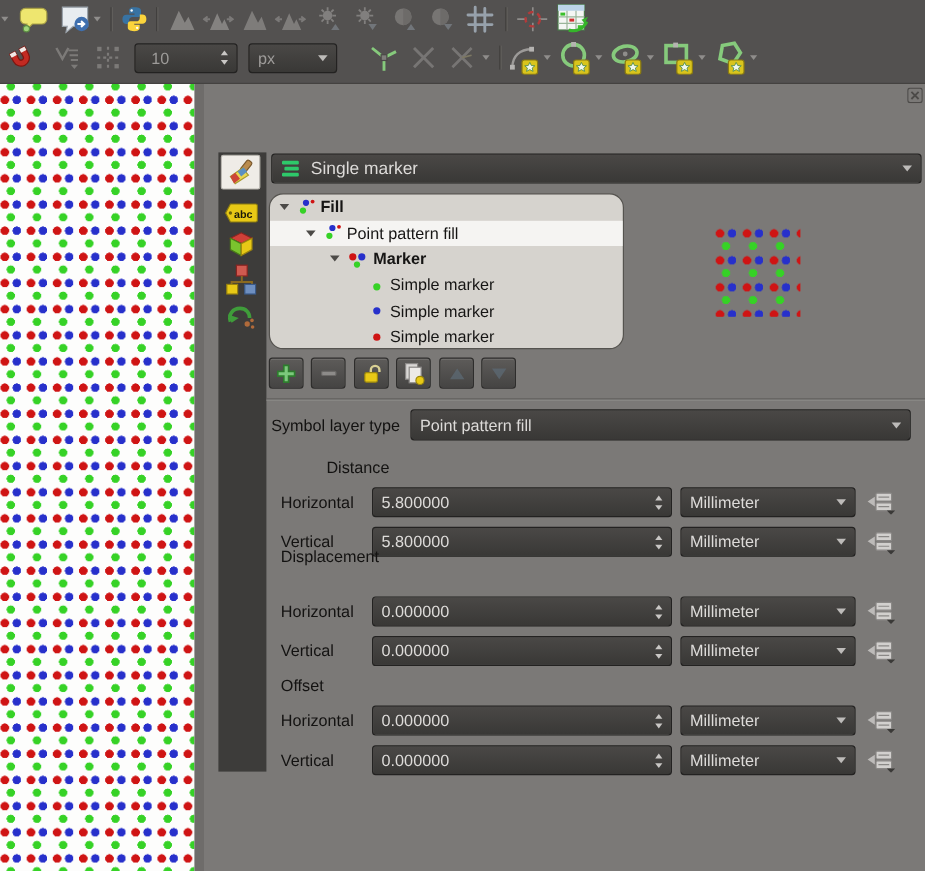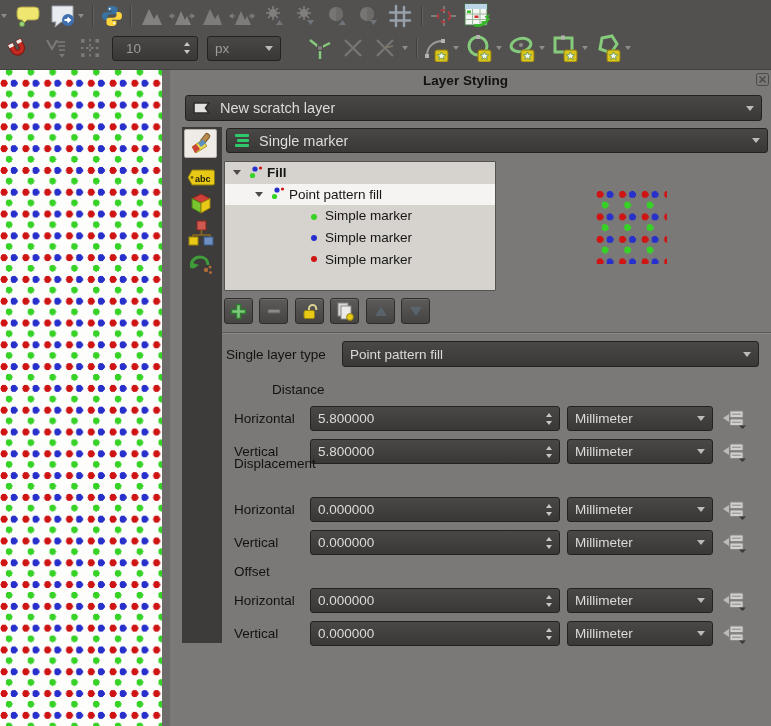--- a/index.html
+++ b/index.html
@@ -44,21 +44,21 @@
 
   
   .ptitle{left:178px;top:73px;width:575px;text-align:center;font-size:13.5px;font-weight:600;color:#121211;}
   .closebtn{left:755px;top:72px;width:15px;height:15px;display:flex;align-items:center;justify-content:center;}
   .tabstrip{left:182px;top:127px;width:40px;height:516px;background:var(--tab-strip);}
   .tab{position:absolute;left:2px;width:33px;height:29px;display:flex;align-items:center;justify-content:center;border-radius:2px;}
   .tab.sel{background:#efece7;border:1px solid #b9b6b0;}
   .content-sep{left:222px;top:332px;width:549px;height:2px;border-top:1px solid #5c5a58;border-bottom:1px solid #8b8987;}
 
   
-  .tree{left:224px;top:161px;width:272px;height:130px;background:var(--tree-bg);border:1px solid #55534f;border-radius:1px;overflow:hidden;}
+  .tree{left:224px;top:161px;width:296px;height:130px;background:var(--tree-bg);border:1px solid #55534f;border-radius:12px;overflow:hidden;}
   .trw{position:relative;height:21.6px;display:flex;align-items:center;font-size:13.5px;color:#161514;}
   .trw.sel{background:var(--tree-selected);}
   .trw.b{font-weight:bold;}
   .texp{width:0;height:0;border-left:4px solid transparent;border-right:4px solid transparent;border-top:5px solid #4c4a47;flex:0 0 auto;}
   .tic{flex:0 0 auto;margin:0 4px 0 6px;}
 
   
   .sbtn{position:absolute;top:298px;width:29px;height:26px;border:1px solid #2e2d2c;border-radius:3px;background:linear-gradient(#5d5b59,#454443);box-shadow:inset 0 1px 0 #6f6d6b;display:flex;align-items:center;justify-content:center;}
 
   .flabel{font-size:13.5px;color:#131211;white-space:nowrap;}
@@ -284,35 +284,27 @@
             <rect x="12" y="16" width="13" height="12" rx="2" fill="#d9c41d" stroke="#8a7a12"></rect>
             <path d="M18.5 18l1.3 2.6 2.9.2-2.2 1.9.7 2.8-2.7-1.5-2.7 1.5.7-2.8-2.2-1.9 2.9-.2z" fill="#eef6ee" stroke="#4a8a4a" stroke-width=".7"></path>
           </svg>
       </span>
       <span class="dd" style="margin-left:4px;"></span>
     </div>
   </div>
 
   <div class="abs dots map"></div>
 
-  <div class="abs ptitle">Layer Styling</div>
   <div class="abs closebtn">
     <svg width="13" height="13">
         <rect x="0.5" y="0.5" width="12" height="12" rx="2" fill="none" stroke="#4c4a48"></rect>
         <path d="M3.5 3.5l6 6M9.5 3.5l-6 6" stroke="#4c4a48" stroke-width="1.5"></path>
       </svg>
   </div>
 
-  <div class="abs combo" style="left:185px;top:95px;width:577px;height:26px;font-size:14.5px;">
-    <svg width="19" height="14" style="margin-right:8px;">
-        <path d="M1 2h15l-3.5 5 3.5 5H1z" fill="#e4e2e0" stroke="#2e2d2c" stroke-width="1.6"></path>
-      </svg>
-    <span class="lbl">New scratch layer</span>
-    <span class="carr"></span>
-  </div>
 
   <div class="abs tabstrip">
     <div class="tab sel" style="top:2px;">
       <svg width="24" height="24">
           <rect x="14" y="1" width="5" height="11" rx="1.5" fill="#b98b4e" stroke="#7c5a2e" transform="rotate(38 16 6)"></rect>
           <path d="M3 15l10-7 5 6-11 7z" fill="#e8d64f" stroke="#a89a30"></path>
           <path d="M3 15l4-3 4 5-5 4z" fill="#cc4438"></path>
           <path d="M9 11l5-3.5 3 3.5-5 4z" fill="#5a8fc0"></path>
         </svg>
     </div>
@@ -373,20 +365,29 @@
     </div>
     <div class="trw sel">
       <span class="texp" style="margin-left:30px;"></span>
       <svg class="tic" width="16" height="16">
           <circle cx="8" cy="4" r="2.6" fill="#2730cb"></circle>
           <circle cx="5.5" cy="10.5" r="2.6" fill="#36d226"></circle>
           <circle cx="13.5" cy="3" r="1.6" fill="#cf1414"></circle>
         </svg>
       <span>Point pattern fill</span>
     </div>
+    <div class="trw b">
+      <span class="texp" style="margin-left:50px;"></span>
+      <svg class="tic" width="18" height="16">
+          <circle cx="5" cy="6" r="3" fill="#cf1414"></circle>
+          <circle cx="12.5" cy="6" r="3" fill="#2730cb"></circle>
+          <circle cx="8.5" cy="12.5" r="2.6" fill="#36d226"></circle>
+        </svg>
+      <span>Marker</span>
+    </div>
     <div class="trw">
       <svg class="tic" style="margin-left:82px;" width="14" height="14">
           <circle cx="7" cy="8" r="3" fill="#36d226"></circle>
         </svg>
       <span>Simple marker</span>
     </div>
     <div class="trw">
       <svg class="tic" style="margin-left:82px;" width="14" height="14">
           <circle cx="7" cy="7" r="3" fill="#2730cb"></circle>
         </svg>
@@ -431,21 +432,21 @@
       </svg>
   </div>
   <div class="sbtn" style="left:401px;">
     <svg width="14" height="11">
         <path d="M7 10L1 1h12z" fill="#5c6a74" opacity=".75"></path>
       </svg>
   </div>
 
   <div class="abs content-sep"></div>
 
-  <span class="abs flabel" style="left:226px;top:347px;">Single layer type</span>
+  <span class="abs flabel" style="left:226px;top:347px;">Symbol layer type</span>
   <div class="abs combo" style="left:342px;top:341px;width:417px;height:26px;">
     <span class="lbl">Point pattern fill</span>
     <span class="carr"></span>
   </div>
 
   <span class="abs flabel" style="left:234px;top:382px;margin-left:38px;">Distance</span>
 
   <span class="abs flabel" style="left:234px;top:411px;">Horizontal</span>
   <div class="abs spin" style="left:310px;top:406px;width:250px;height:25px;">
     <span class="val">5.800000</span>

